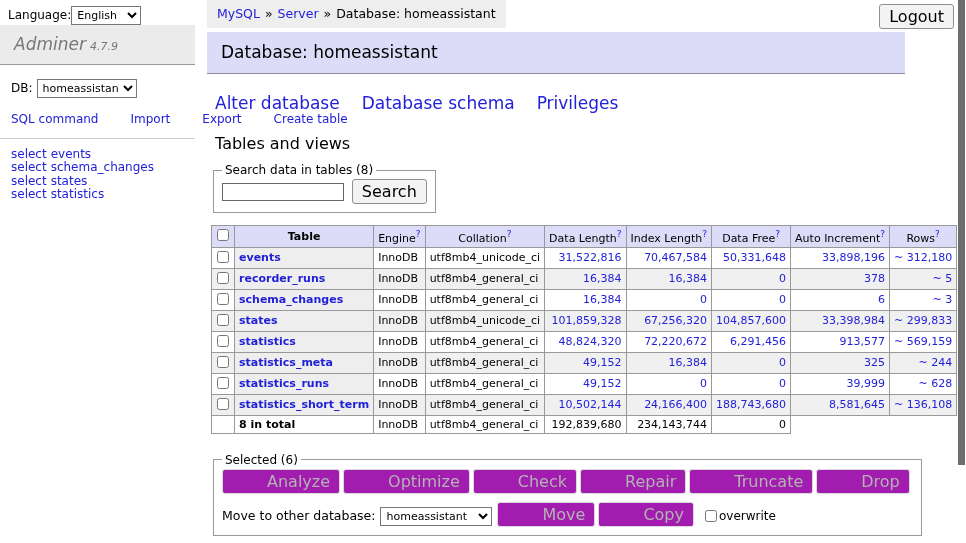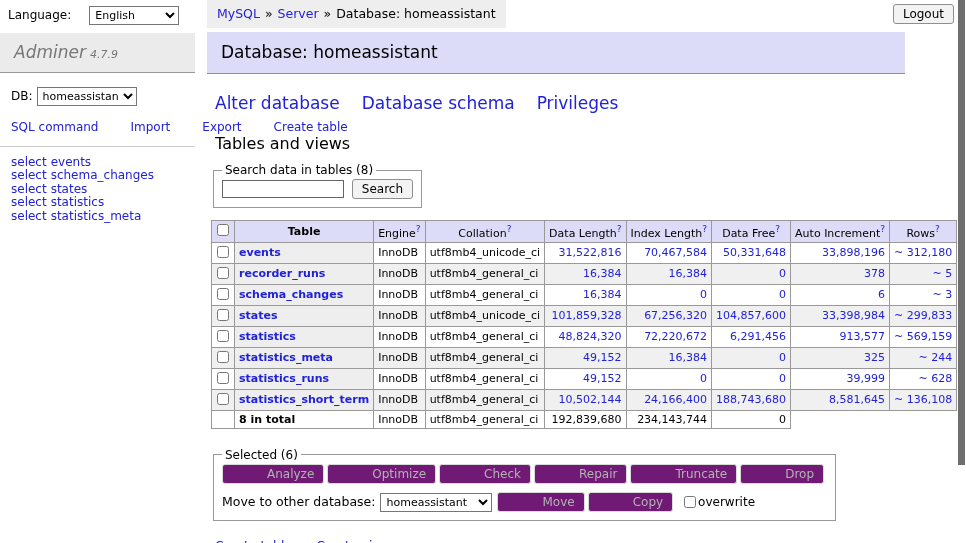--- a/index.html
+++ b/index.html
@@ -7,27 +7,27 @@
   body {
     width: 966px; height: 543px; overflow: hidden; position: relative;
     background: #fff; font-family: "DejaVu Sans", "Liberation Sans", sans-serif;
     font-size: 12px; color: #000;
   }
   a { color: #2121d8; text-decoration: none; cursor: pointer; }
 
   
   #sidebar { position: absolute; left: 0; top: 0; width: 195px; }
   .lang-row { padding: 6px 0 0 8px; font-size: 12px; }
-  .lang-row select { width: 90px; margin-left: 18px; }
+  .lang-row select { width: 70px; margin-left: 0; }
   select {
     font-family: inherit; font-size: 11px; height: 19px;
     border: 1px solid #767676; background: #fff; padding: 0 1px;
   }
   h1.logo {
-    margin: 8px 0 0; background: #ebebeb; border-bottom: 1px solid #999;
+    margin: 0 0 0; background: #ebebeb; border-bottom: 1px solid #999;
     padding: 9px 0 10px 14px; font-size: 17px; font-weight: normal;
     font-style: italic; color: #777;
   }
   h1.logo .version { font-size: 11px; margin-left: 4px; color: #777; }
   .db-row { margin: 14px 0 0 11px; }
   .db-row select { width: 100px; margin-left: 4px; }
   .actions { margin: 12px 10px 0 11px; line-height: 1.55; }
   .actions a { margin-right: 32px; white-space: nowrap; }
   .sidebar-divider { border: none; border-top: 1px solid #ccc; margin: 9px 0 9px; }
   .table-list { list-style: none; margin: 0; padding: 0 0 0 11px; line-height: 13.5px; }
@@ -36,24 +36,24 @@
   
   .scrollbar { position: absolute; right: 0; top: 0; width: 9px; height: 543px; background: #fff; }
   .scrollbar .thumb { position: absolute; top: 0; left: 1px; width: 7px; height: 465px; background: #6e6e6e; }
 
   
   #content { position: absolute; left: 207px; top: 0; width: 744px; }
   .breadcrumb { display: inline-block; background: #eee; padding: 6px 10px 7px; font-size: 12.5px; }
   .breadcrumb .sep { color: #000; margin: 0 5px; }
   .logout-btn { position: absolute; top: 4px; right: 12px; }
   button {
-    font-family: inherit; font-size: 12px; padding: 2px 9px;
+    font-family: inherit; font-size: 16px; padding: 2px 9px;
     background: #f3f3f3; border: 1px solid #8f8f8f; border-radius: 3px; color: #000;
   }
-  button.disabled { color: #b3b3b3; border-color: #dadada; background: #701a75; padding-left: 44px; }
+  button.disabled { color: #b3b3b3; border-color: #dadada; background: #a21caf; padding-left: 44px; }
   h2.page-title {
     margin: 4px 0 0; background: #dcdcf8; border-bottom: 1px solid #8d8da4;
     padding: 10px 14px 11px; font-size: 17px; font-weight: normal; width: 698px;
   }
   .nav-links { margin: 19px 0 0 8px; font-size: 17px; }
   .nav-links a { margin-right: 22px; }
   h3.section-heading { margin: 21px 0 0 8px; font-size: 16px; font-weight: normal; }
   fieldset { border: 1px solid #999; margin: 10px 0 0 6px; padding: 2px 8px 8px; display: inline-block; }
   legend { font-size: 12px; padding: 0 3px; }
   .search-input { width: 122px; height: 18px; border: 1px solid #666; font-size: 12px; padding: 1px 3px; font-family: inherit; vertical-align: middle; }
@@ -107,21 +107,20 @@
   </div>
   <p class="actions">
     <a>SQL command</a><a>Import</a><a>Export</a><a>Create table</a>
   </p>
   <hr class="sidebar-divider">
   <ul class="table-list">
     <li><a>select</a><a>events</a></li>
     <li><a>select</a><a>schema_changes</a></li>
     <li><a>select</a><a>states</a></li>
     <li><a>select</a><a>statistics</a></li>
-    <li><a>select</a><a>statistics_meta</a></li>
   </ul>
 </div>
 
 <div id="content">
   <div class="breadcrumb">
     <a>MySQL</a><span class="sep">»</span><a>Server</a><span class="sep">»</span><span>Database: homeassistant</span>
   </div>
 
   <h2 class="page-title">Database: homeassistant</h2>
 

